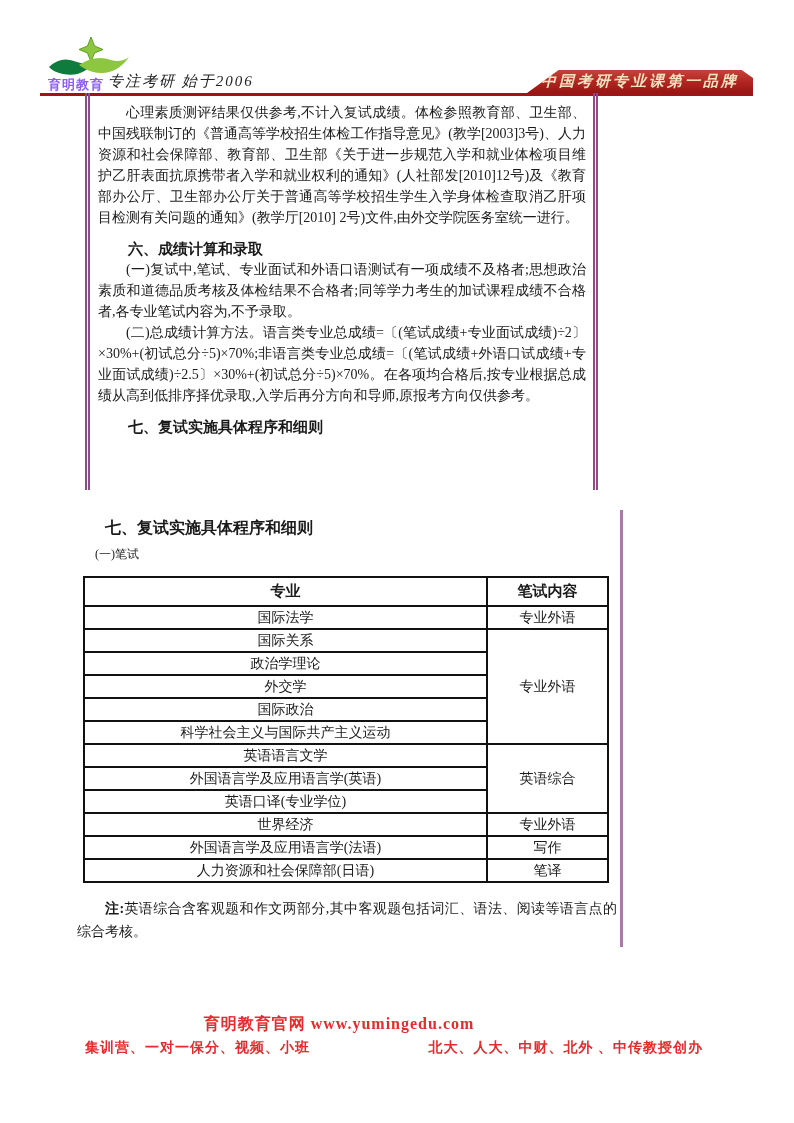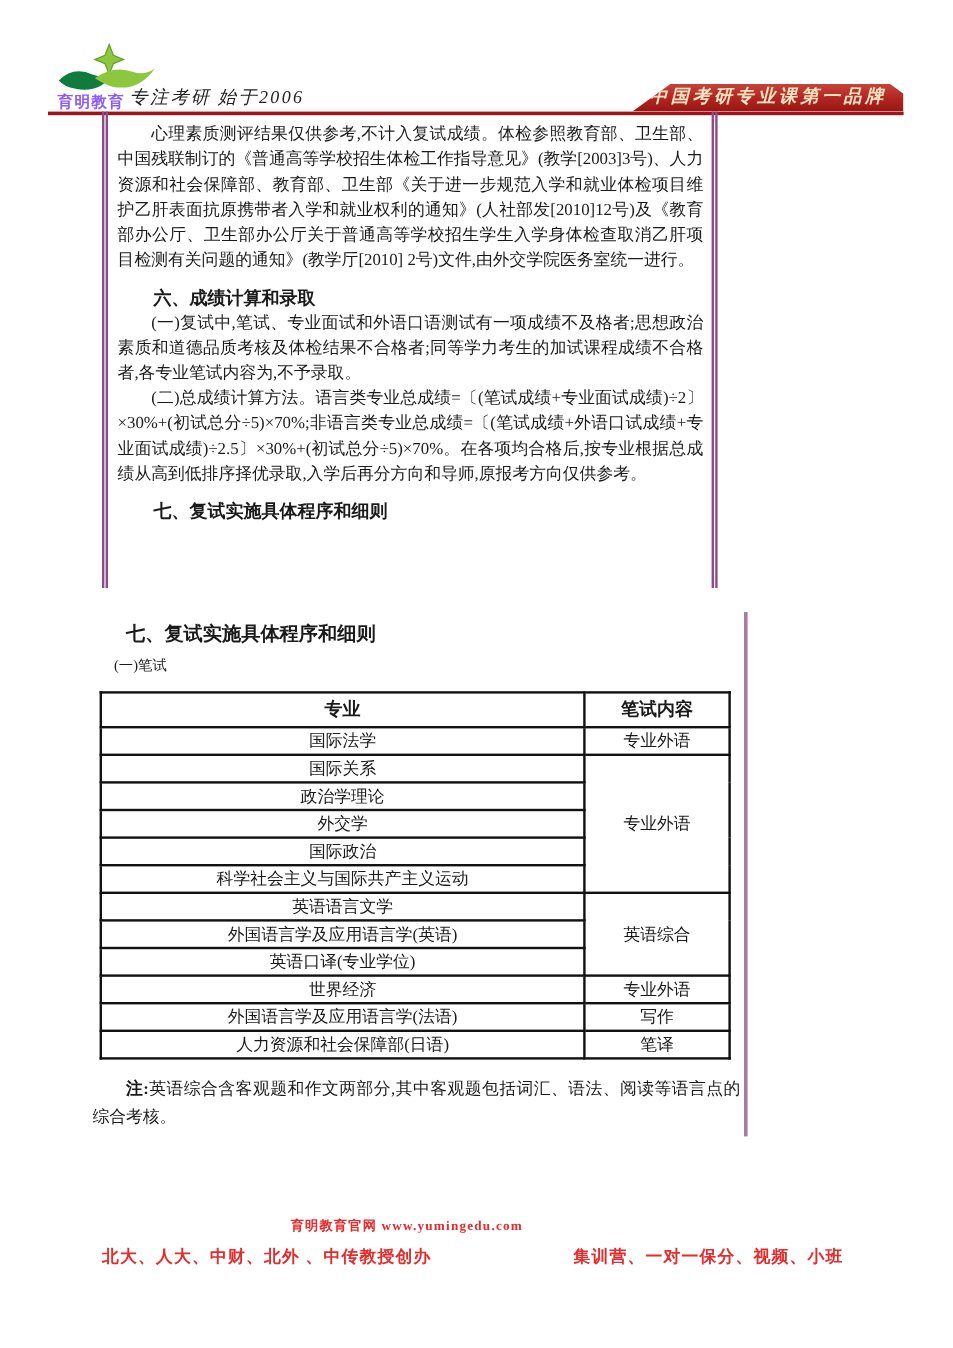--- a/index.html
+++ b/index.html
@@ -46,21 +46,21 @@
   }
   table.exam th{height:25px;font-size:15px;font-weight:bold;}
   table.exam td{height:19px;font-size:14px;font-weight:normal;}
   .col-major{width:403px;}
   .col-content{width:121px;}
   .note{margin:14px 0 0 0;text-indent:28px;line-height:23px;text-align:justify;width:540px;}
   .note .lbl{font-weight:bold;}
   
   .foot-site{
     position:absolute;left:0;top:1014px;width:678px;text-align:center;
-    color:#e52b2b;font-size:11px;font-weight:bold;letter-spacing:1px;
+    color:#e52b2b;font-size:16px;font-weight:bold;letter-spacing:1px;
   }
   .foot-row{
     position:absolute;left:85px;top:1039px;width:618px;
     display:flex;justify-content:space-between;
     color:#e52b2b;font-size:14px;font-weight:bold;letter-spacing:1px;
   }
 </style>
 </head>
 <body>
 
@@ -143,15 +143,15 @@
       </tbody>
   </table>
 
   <p class="note">
     <span class="lbl">注:</span><span>英语综合含客观题和作文两部分,其中客观题包括词汇、语法、阅读等语言点的综合考核。</span>
   </p>
 </div>
 
 <div class="foot-site">育明教育官网 www.yumingedu.com</div>
 <div class="foot-row">
+  <span>集训营、一对一保分、视频、小班</span>
   <span>北大、人大、中财、北外 、中传教授创办</span>
-  <span>集训营、一对一保分、视频、小班</span>
 </div>
 
 </body></html>

